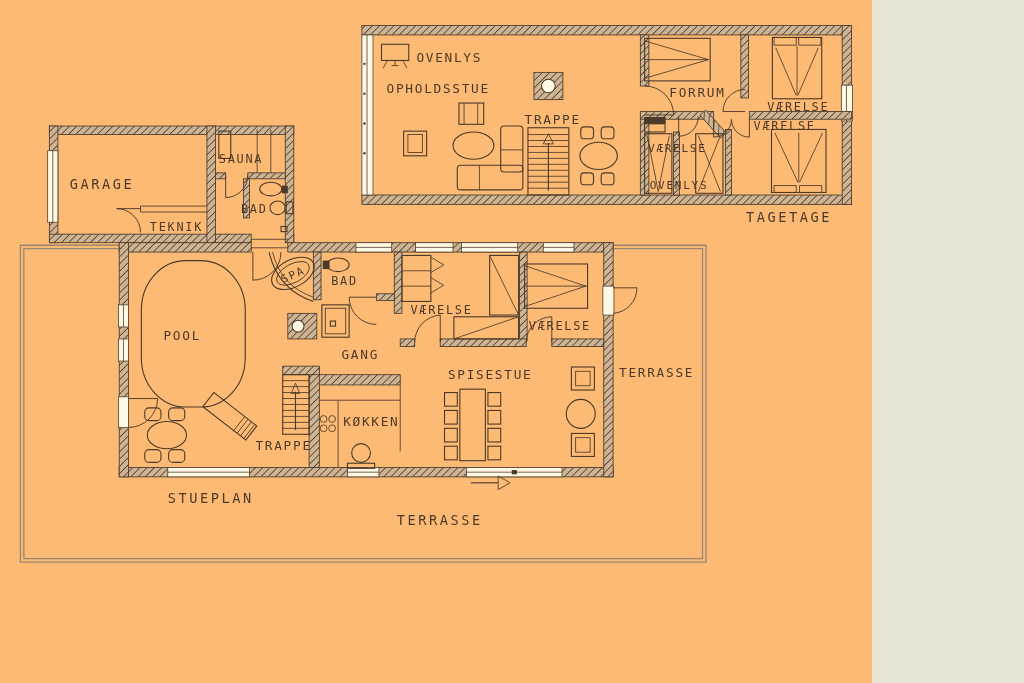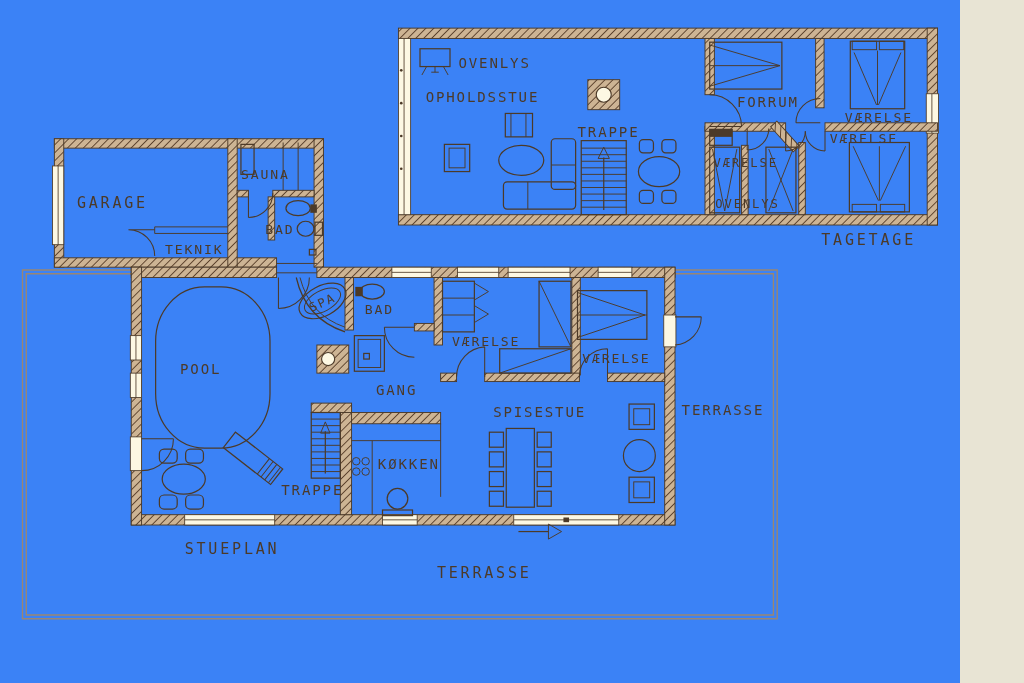--- a/index.html
+++ b/index.html
@@ -1,16 +1,16 @@
 <!DOCTYPE html>
 <html><head>
 <meta charset="utf-8">
 <style>
   html,body{margin:0;padding:0;background:#e8e4d4;}
-  .canvas{position:relative;width:960px;height:683px;background:#3b82f6;overflow:hidden;
+  .canvas{position:relative;width:872px;height:683px;background:#fdba74;overflow:hidden;
           font-family:"DejaVu Sans Mono",monospace;}
   svg{position:absolute;inset:0;display:block;}
   .w{fill:url(#hatch);stroke:#4c3a28;stroke-width:1;}
   .ln{fill:none;stroke:#4c3a28;stroke-width:1.3;}
   .thin{fill:none;stroke:#4c3a28;stroke-width:1;}
   .door{fill:none;stroke:#4c3a28;stroke-width:1.1;}
   .winr{fill:#fdf8e3;stroke:#4c3a28;stroke-width:0.9;}
   .winl{fill:none;stroke:#4c3a28;stroke-width:0.9;}
   .lbl{fill:#4c3a28;letter-spacing:2px;font-family:"DejaVu Sans Mono",monospace;}
   .plan{fill:#4c3a28;letter-spacing:3px;font-family:"DejaVu Sans Mono",monospace;}

